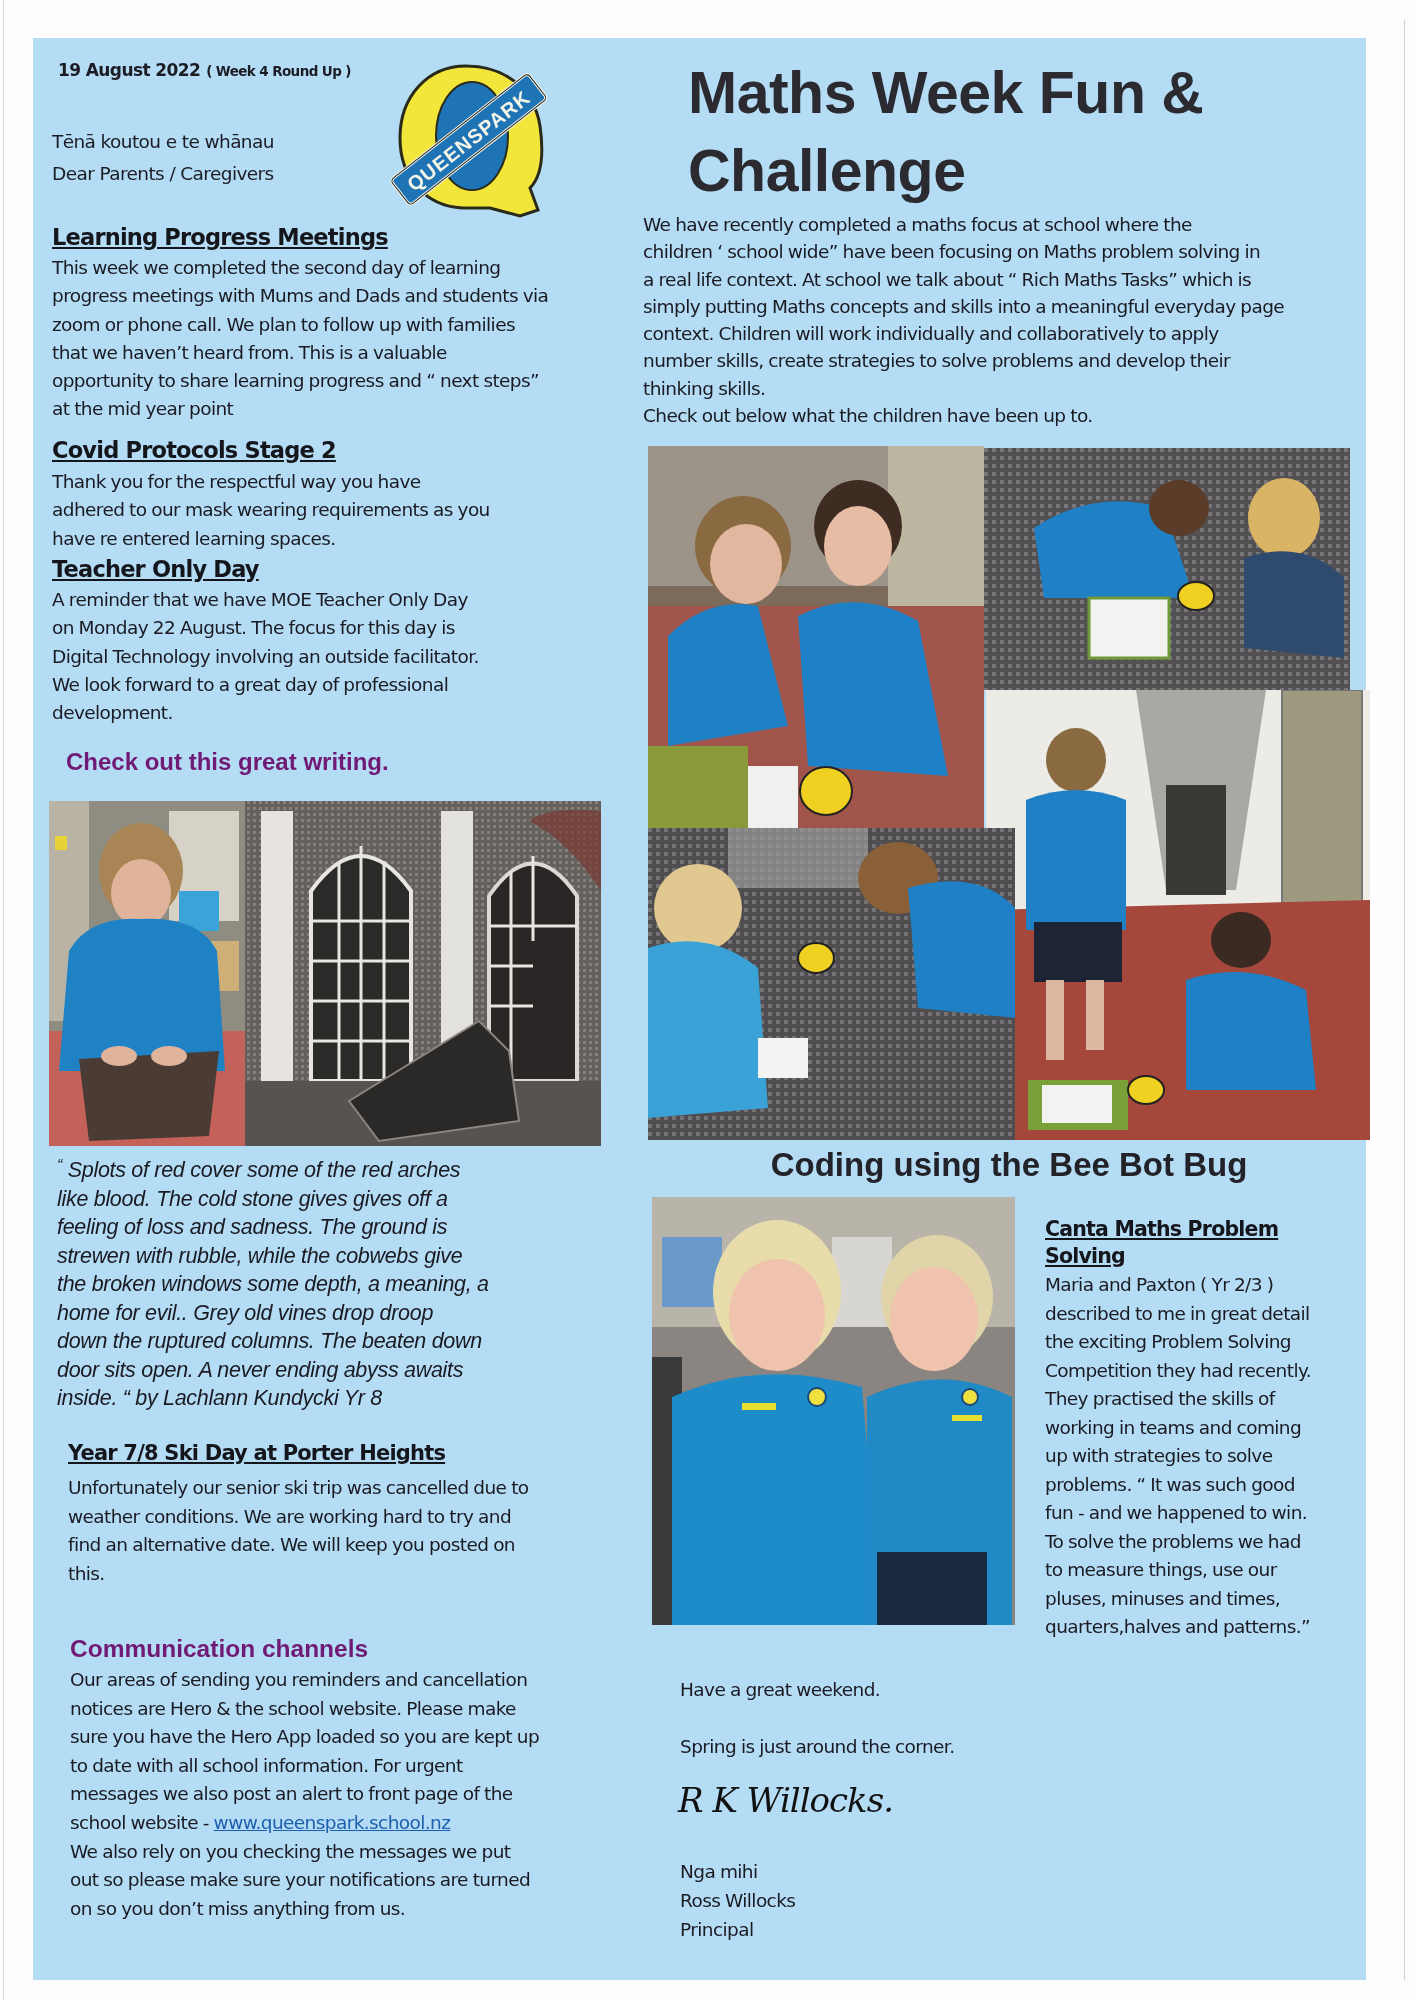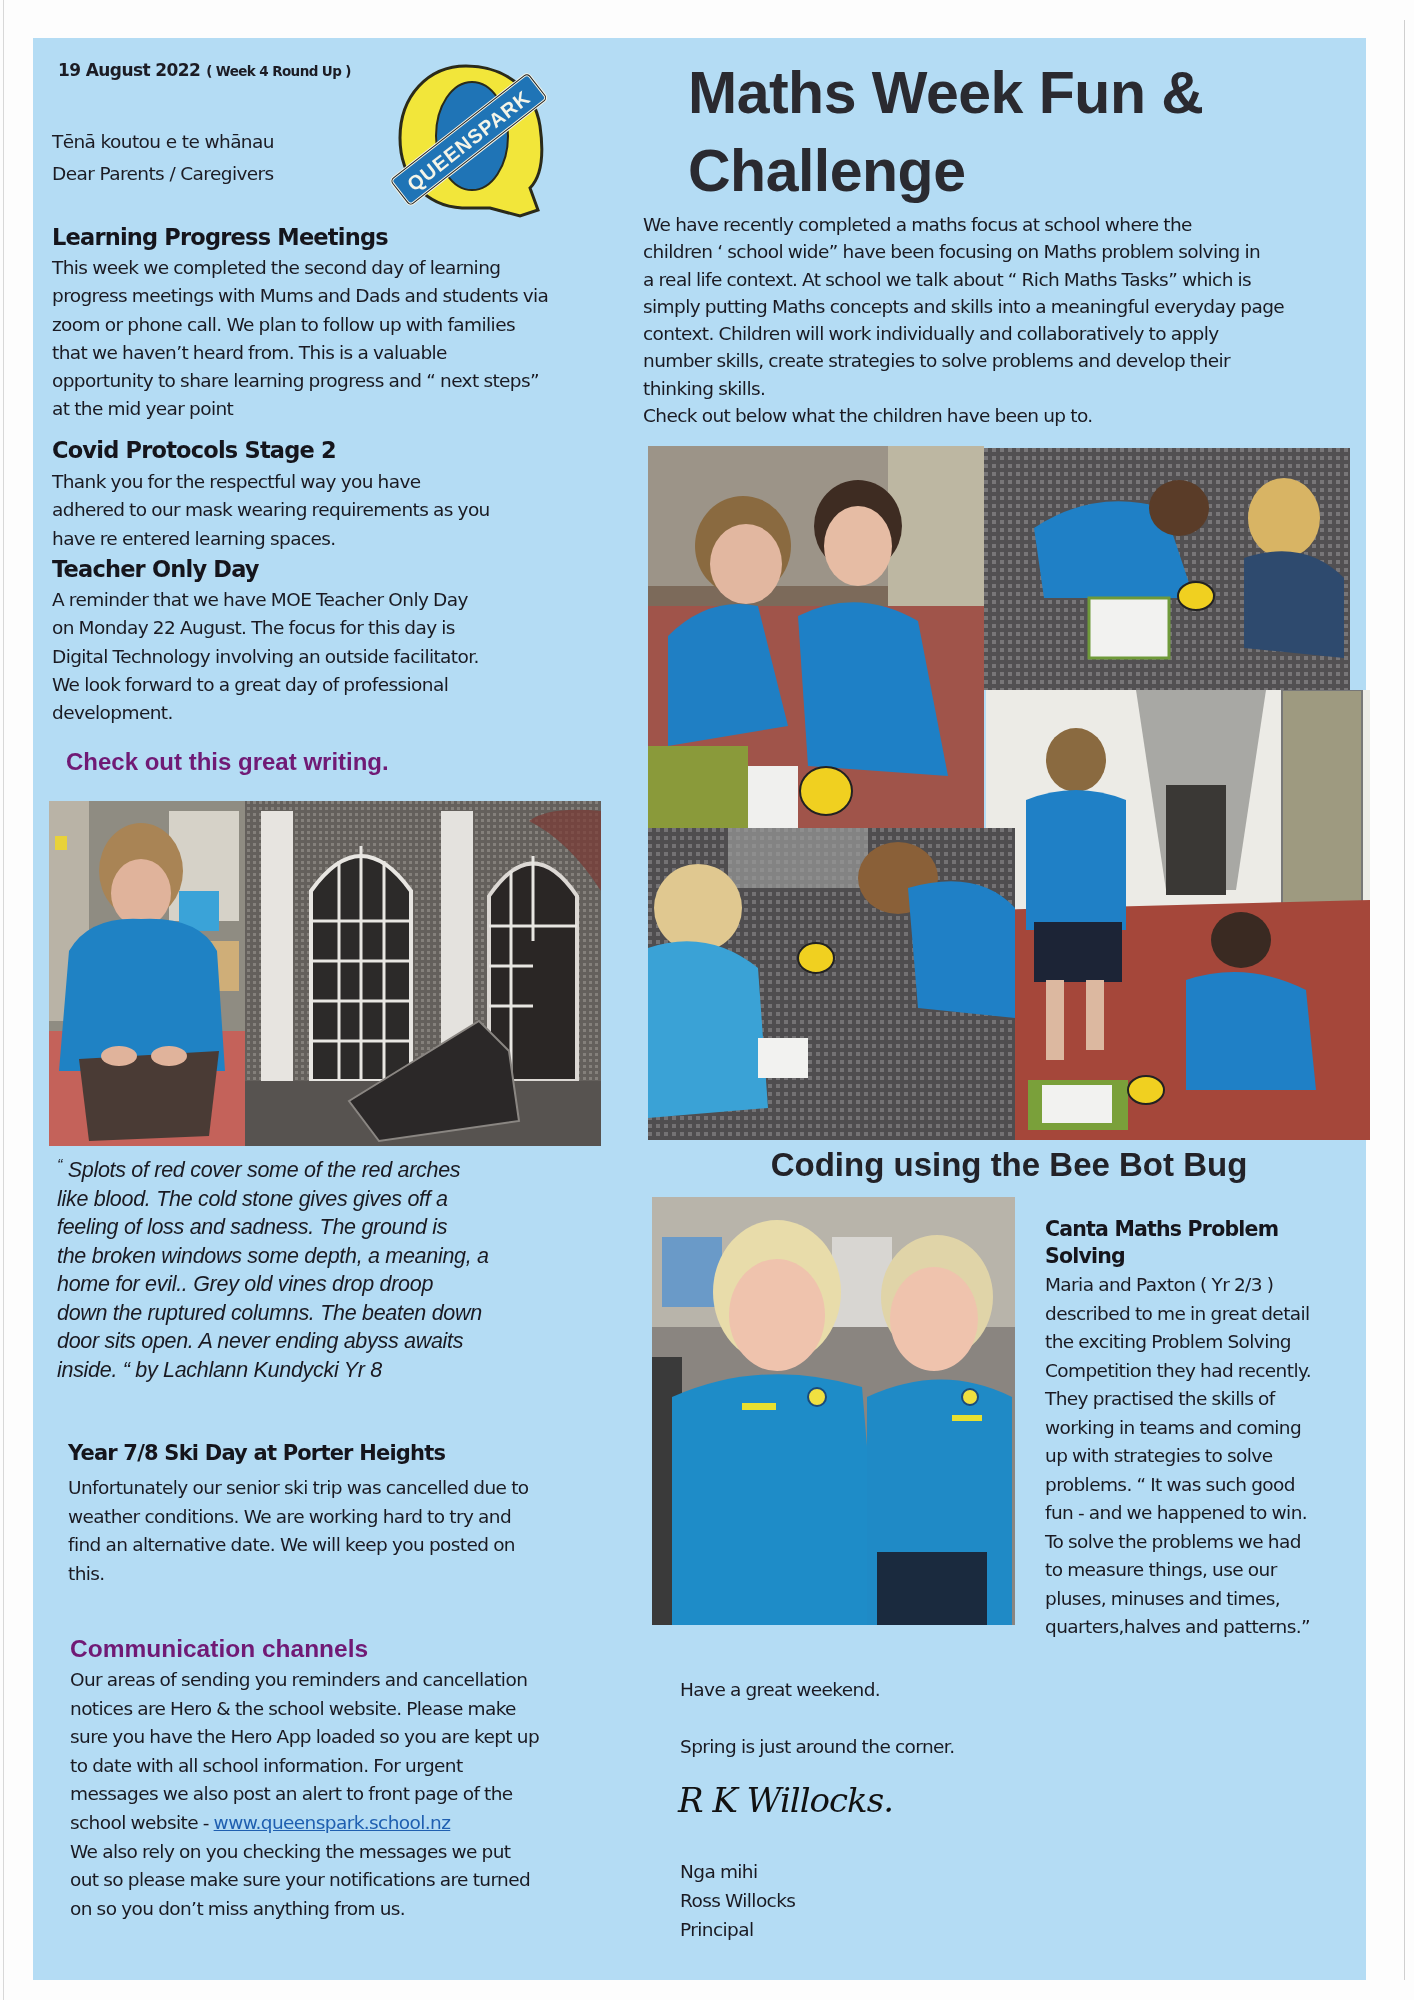--- a/index.html
+++ b/index.html
@@ -3,21 +3,21 @@
 <meta charset="utf-8">
 <style>
   html, body { margin:0; padding:0; }
   body { width:1414px; height:2000px; background:#fdfdfd; position:relative; overflow:hidden;
          font-family:"Liberation Sans", sans-serif; color:#1c1c24; }
   .page-edge { position:absolute; left:1404px; top:20px; width:1px; height:1960px; background:#cfcfcf; }
   .page-edge-left { position:absolute; left:3px; top:0; width:1px; height:2000px; background:#d8d8d8; }
   .panel { position:absolute; left:33px; top:38px; width:1333px; height:1942px; background:#b4dcf4; }
   .abs { position:absolute; }
   .body-text { font-family:"DejaVu Sans", sans-serif; font-size:18.5px; line-height:28.3px; letter-spacing:-0.6px; color:#1a1a22; word-spacing:-0.5px; }
-  .h-calibri { font-family:"DejaVu Sans", sans-serif; font-weight:bold; color:#15151c; letter-spacing:-0.8px; }
+  .h-calibri { font-family:"DejaVu Sans", sans-serif; font-weight:bold; color:#15151c; letter-spacing:-0.8px;text-decoration:underline; }
   .h-arial { font-family:"Liberation Sans", sans-serif; font-weight:bold; color:#701a75; }
   .date { left:58px; top:60px; font-family:"DejaVu Sans", sans-serif; font-weight:bold; font-size:17px; letter-spacing:-0.6px; }
   .date .week { font-size:13.5px; margin-left:6px; }
   .greet { left:52px; top:126px; font-family:"DejaVu Sans", sans-serif; font-size:18.5px; line-height:32px; letter-spacing:-0.6px; }
   .logo { left:388px; top:60px; width:160px; height:158px; }
   .photo { position:absolute; overflow:hidden; }
   .quote { font-family:"Liberation Sans", sans-serif; font-style:italic; font-size:21.5px; line-height:28.5px; color:#1a1a22; letter-spacing:-0.3px; }
   .quote .open { font-size:16px; vertical-align:top; position:relative; top:-4px; }
   a.link { color:#1f5fb0; text-decoration:underline; }
   .signature { font-family:"DejaVu Serif", serif; font-style:italic; font-size:34px; color:#111; letter-spacing:-1px; }
@@ -124,20 +124,21 @@
           <rect width="3" height="3" fill="#9a9590"></rect>
       </pattern>
     </defs>
   </svg>
 </div>
 
 <div class="abs quote" style="left:57px;top:1156px;width:560px;">
   <div><span class="open">“</span> <span>Splots of red cover some of the red arches</span></div>
   <div>like blood.  The cold stone gives gives off a</div>
   <div>feeling of loss and sadness.  The ground is</div>
+  <div>strewen with rubble, while the cobwebs give</div>
   <div>the broken windows some depth, a meaning, a</div>
   <div>home for evil..  Grey old vines drop droop</div>
   <div>down the ruptured columns.  The beaten down</div>
   <div>door sits open.  A never ending abyss awaits</div>
   <div>inside. “  by Lachlann Kundycki  Yr 8</div>
 </div>
 
 <div class="abs h-calibri" style="left:68px;top:1441px;font-size:21px;">Year 7/8 Ski Day at Porter Heights</div>
 <div class="abs body-text" style="left:68px;top:1474px;line-height:28.5px;">
   <div>Unfortunately our senior ski trip was cancelled due to</div>

